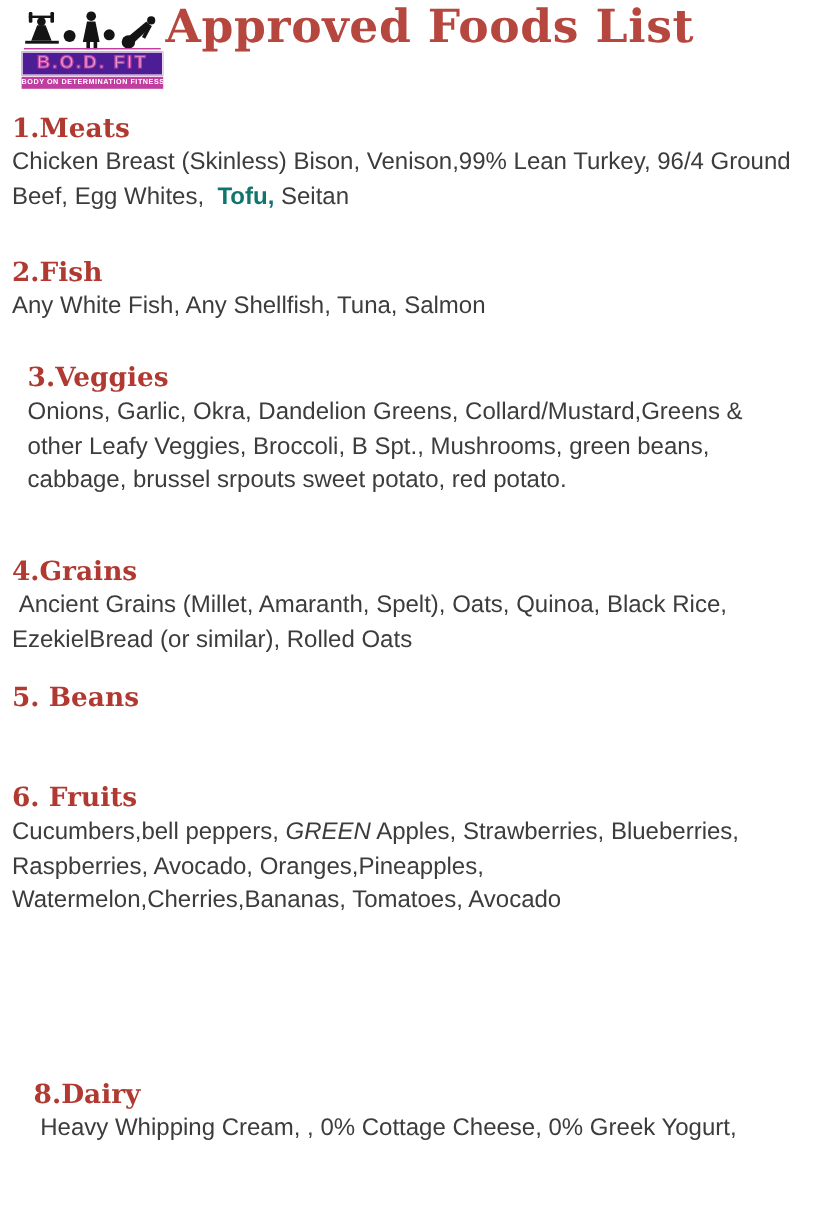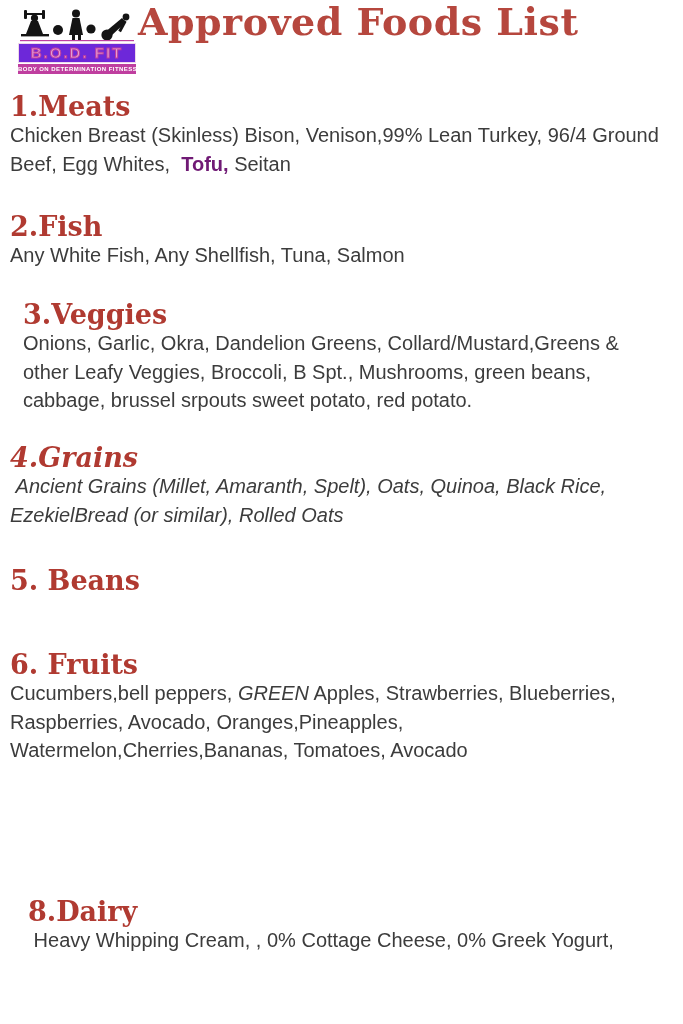--- a/index.html
+++ b/index.html
@@ -17,21 +17,21 @@
   .logo {
     position: absolute;
     left: 18px;
     top: 8px;
     width: 118px;
   }
   .logo-figures svg { display: block; width: 118px; height: 34px; }
   .logo-name {
     margin-top: 1px;
     text-align: center;
-    background: #6d28d9;
+    background: #4c1d95;
     border: 1px solid #eed7ea;
     font-family: "Liberation Sans", sans-serif;
     font-weight: 800;
     font-size: 15px;
     line-height: 18px;
     letter-spacing: 2px;
     color: #e49fd2;
     -webkit-text-stroke: 1px #bf3e9f;
   }
   .logo-banner {
@@ -57,41 +57,41 @@
     line-height: 44px;
     letter-spacing: 0.5px;
     color: #b6473e;
   }
 
   
   .section { position: absolute; left: 10px; width: 666px; }
   .s1 { top: 93px;  }
   .s2 { top: 213px; }
   .s3 { top: 301px; margin-left: 13px; }
-  .s4 { top: 444px; font-style: italic; }
+  .s4 { top: 462px; }
   .s5 { top: 567px; }
   .s6 { top: 651px; }
   .s7 { top: 808px; }
   .s8 { top: 898px; margin-left: 18px; }
 
   .section-heading {
     font-family: "DejaVu Serif", serif;
     font-weight: 700;
-    font-size: 27px;
+    font-size: 22px;
     line-height: 28px;
     color: #b03a31;
   }
   .section-body {
     font-family: "Liberation Sans", sans-serif;
     font-size: 20px;
     line-height: 28.5px;
     color: #3c3c3c;
     white-space: pre-wrap;
   }
-  .section-body b { font-weight: 700; color: #701a75; }
+  .section-body b { font-weight: 700; color: #0f766e; }
   .section-body i { font-style: italic; }
 </style>
 </head>
 <body>
 
 <div class="page">
 
   <div class="logo">
     <div class="logo-figures">
       <svg viewBox="0 0 118 34" xmlns="http://www.w3.org/2000/svg" aria-hidden="true">

